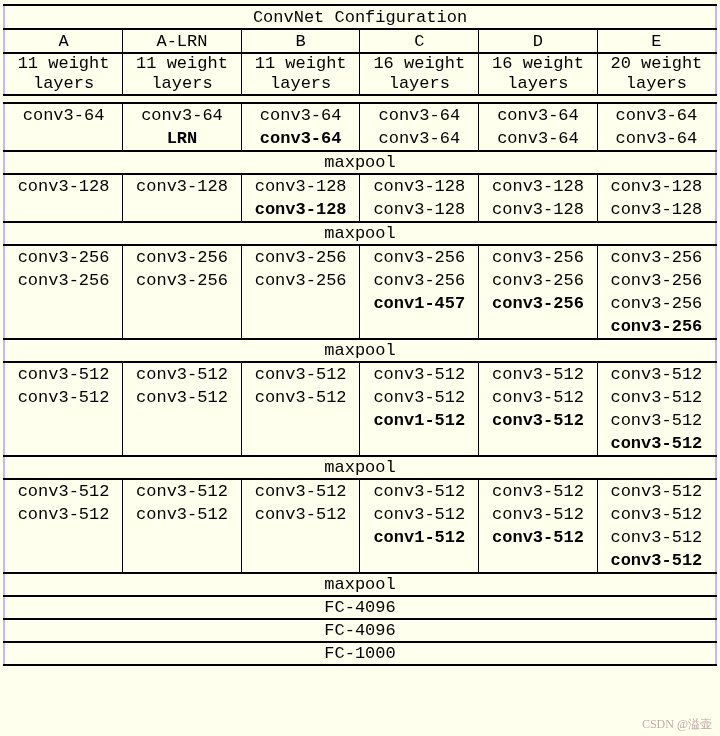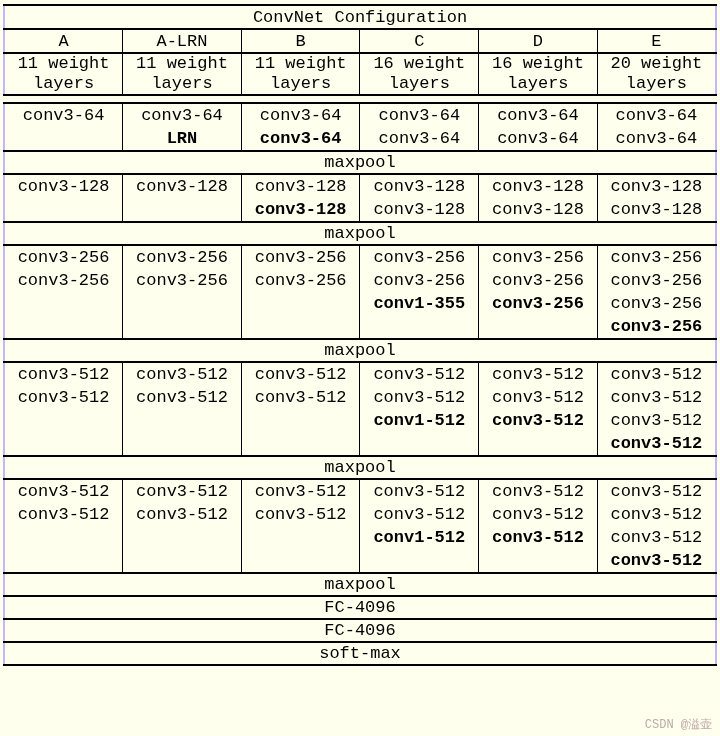--- a/index.html
+++ b/index.html
@@ -39,21 +39,21 @@
     border-radius: 15px;
   }
   .conv-line { line-height: 23px; white-space: nowrap; }
   .bold { font-weight: bold; }
   .watermark {
     position: absolute;
     right: 8px;
     bottom: 3px;
     font-size: 12px;
     color: #bfa9a9;
-    font-family: Liberation Mono, monospace;
+    font-family: Liberation Serif, serif;
   }
 </style>
 </head>
 <body style="background: rgb(255, 255, 238);">
 
 <div class="wrap">
 
   <table class="tbl header-table">
     <tbody>
       <tr>
@@ -164,21 +164,21 @@
             <div class="conv-line">conv3-256</div>
             <div class="conv-line">conv3-256</div>
           </td>
           <td class="block-cell">
             <div class="conv-line">conv3-256</div>
             <div class="conv-line">conv3-256</div>
           </td>
           <td class="block-cell">
             <div class="conv-line">conv3-256</div>
             <div class="conv-line">conv3-256</div>
-            <div class="conv-line bold">conv1-355</div>
+            <div class="conv-line bold">conv1-457</div>
           </td>
           <td class="block-cell">
             <div class="conv-line">conv3-256</div>
             <div class="conv-line">conv3-256</div>
             <div class="conv-line bold">conv3-256</div>
           </td>
           <td class="block-cell">
             <div class="conv-line">conv3-256</div>
             <div class="conv-line">conv3-256</div>
             <div class="conv-line">conv3-256</div>
@@ -254,20 +254,20 @@
         <tr>
           <td colspan="6" class="span-cell">maxpool</td>
         </tr>
         <tr>
           <td colspan="6" class="span-cell">FC-4096</td>
         </tr>
         <tr>
           <td colspan="6" class="span-cell">FC-4096</td>
         </tr>
         <tr>
-          <td colspan="6" class="span-cell">soft-max</td>
+          <td colspan="6" class="span-cell">FC-1000</td>
         </tr>
       </tbody>
   </table>
 
 </div>
 
 <div class="watermark">CSDN @溢壶</div>
 
 </body></html>

